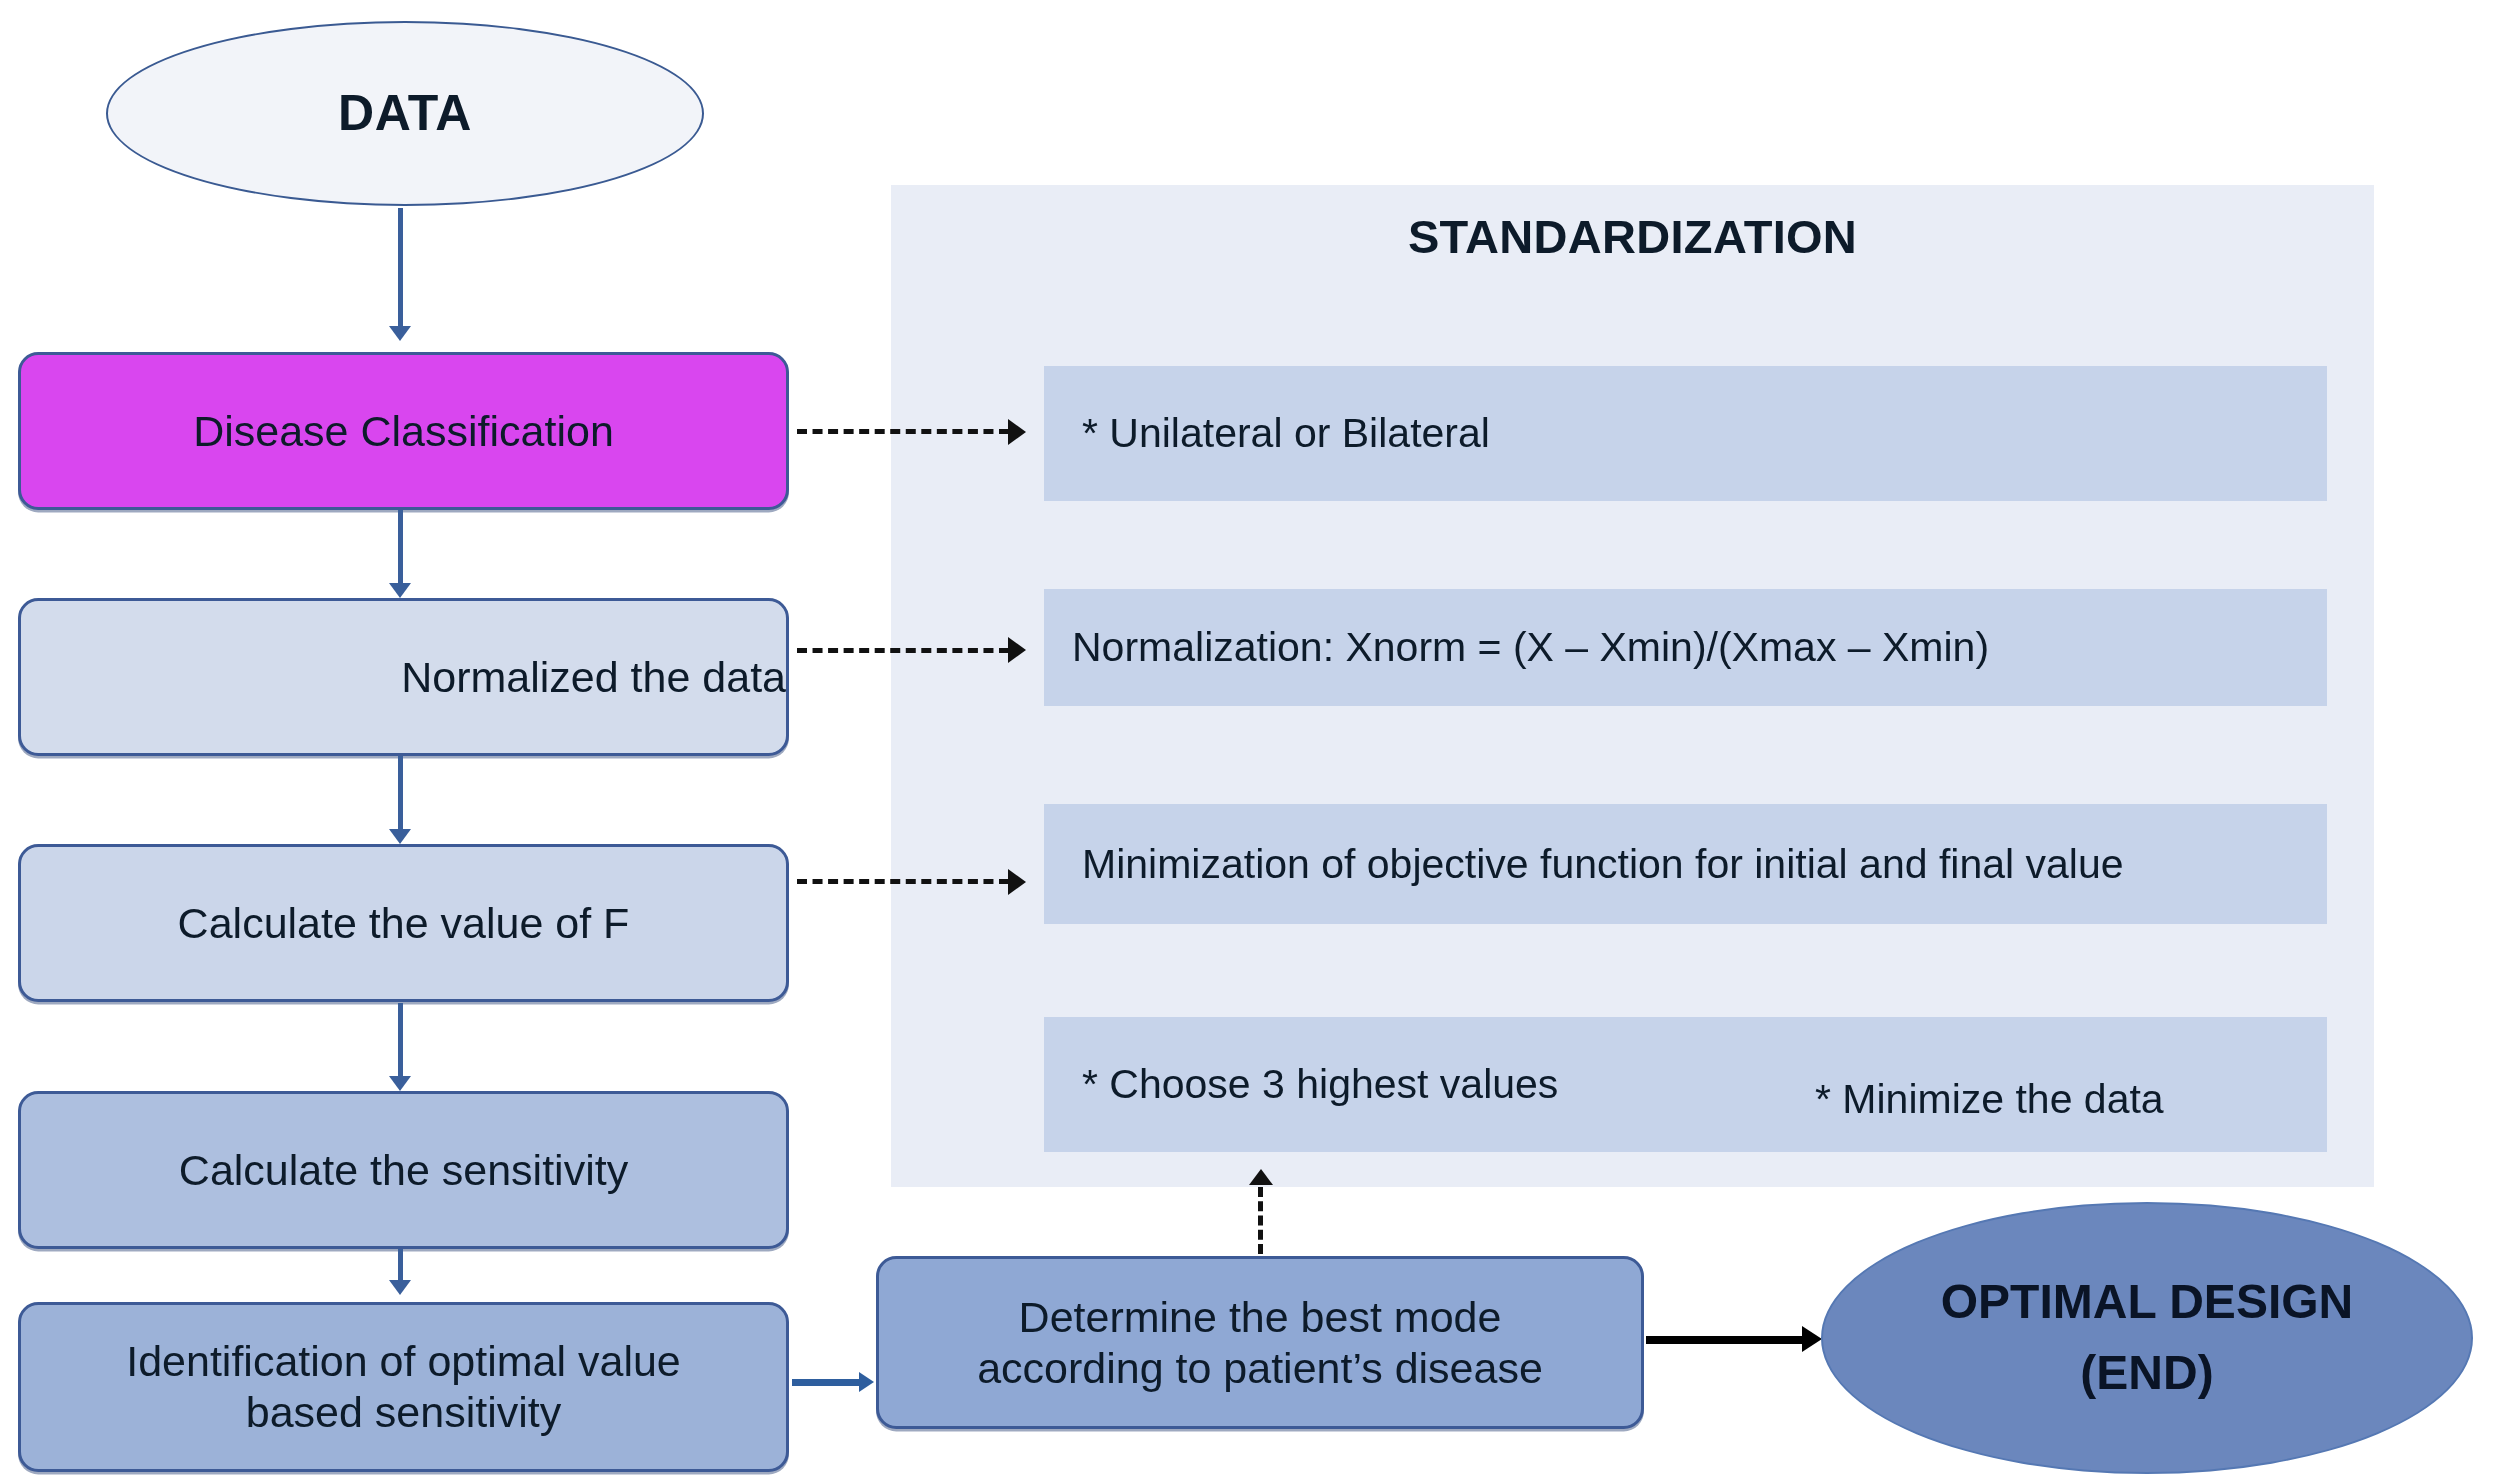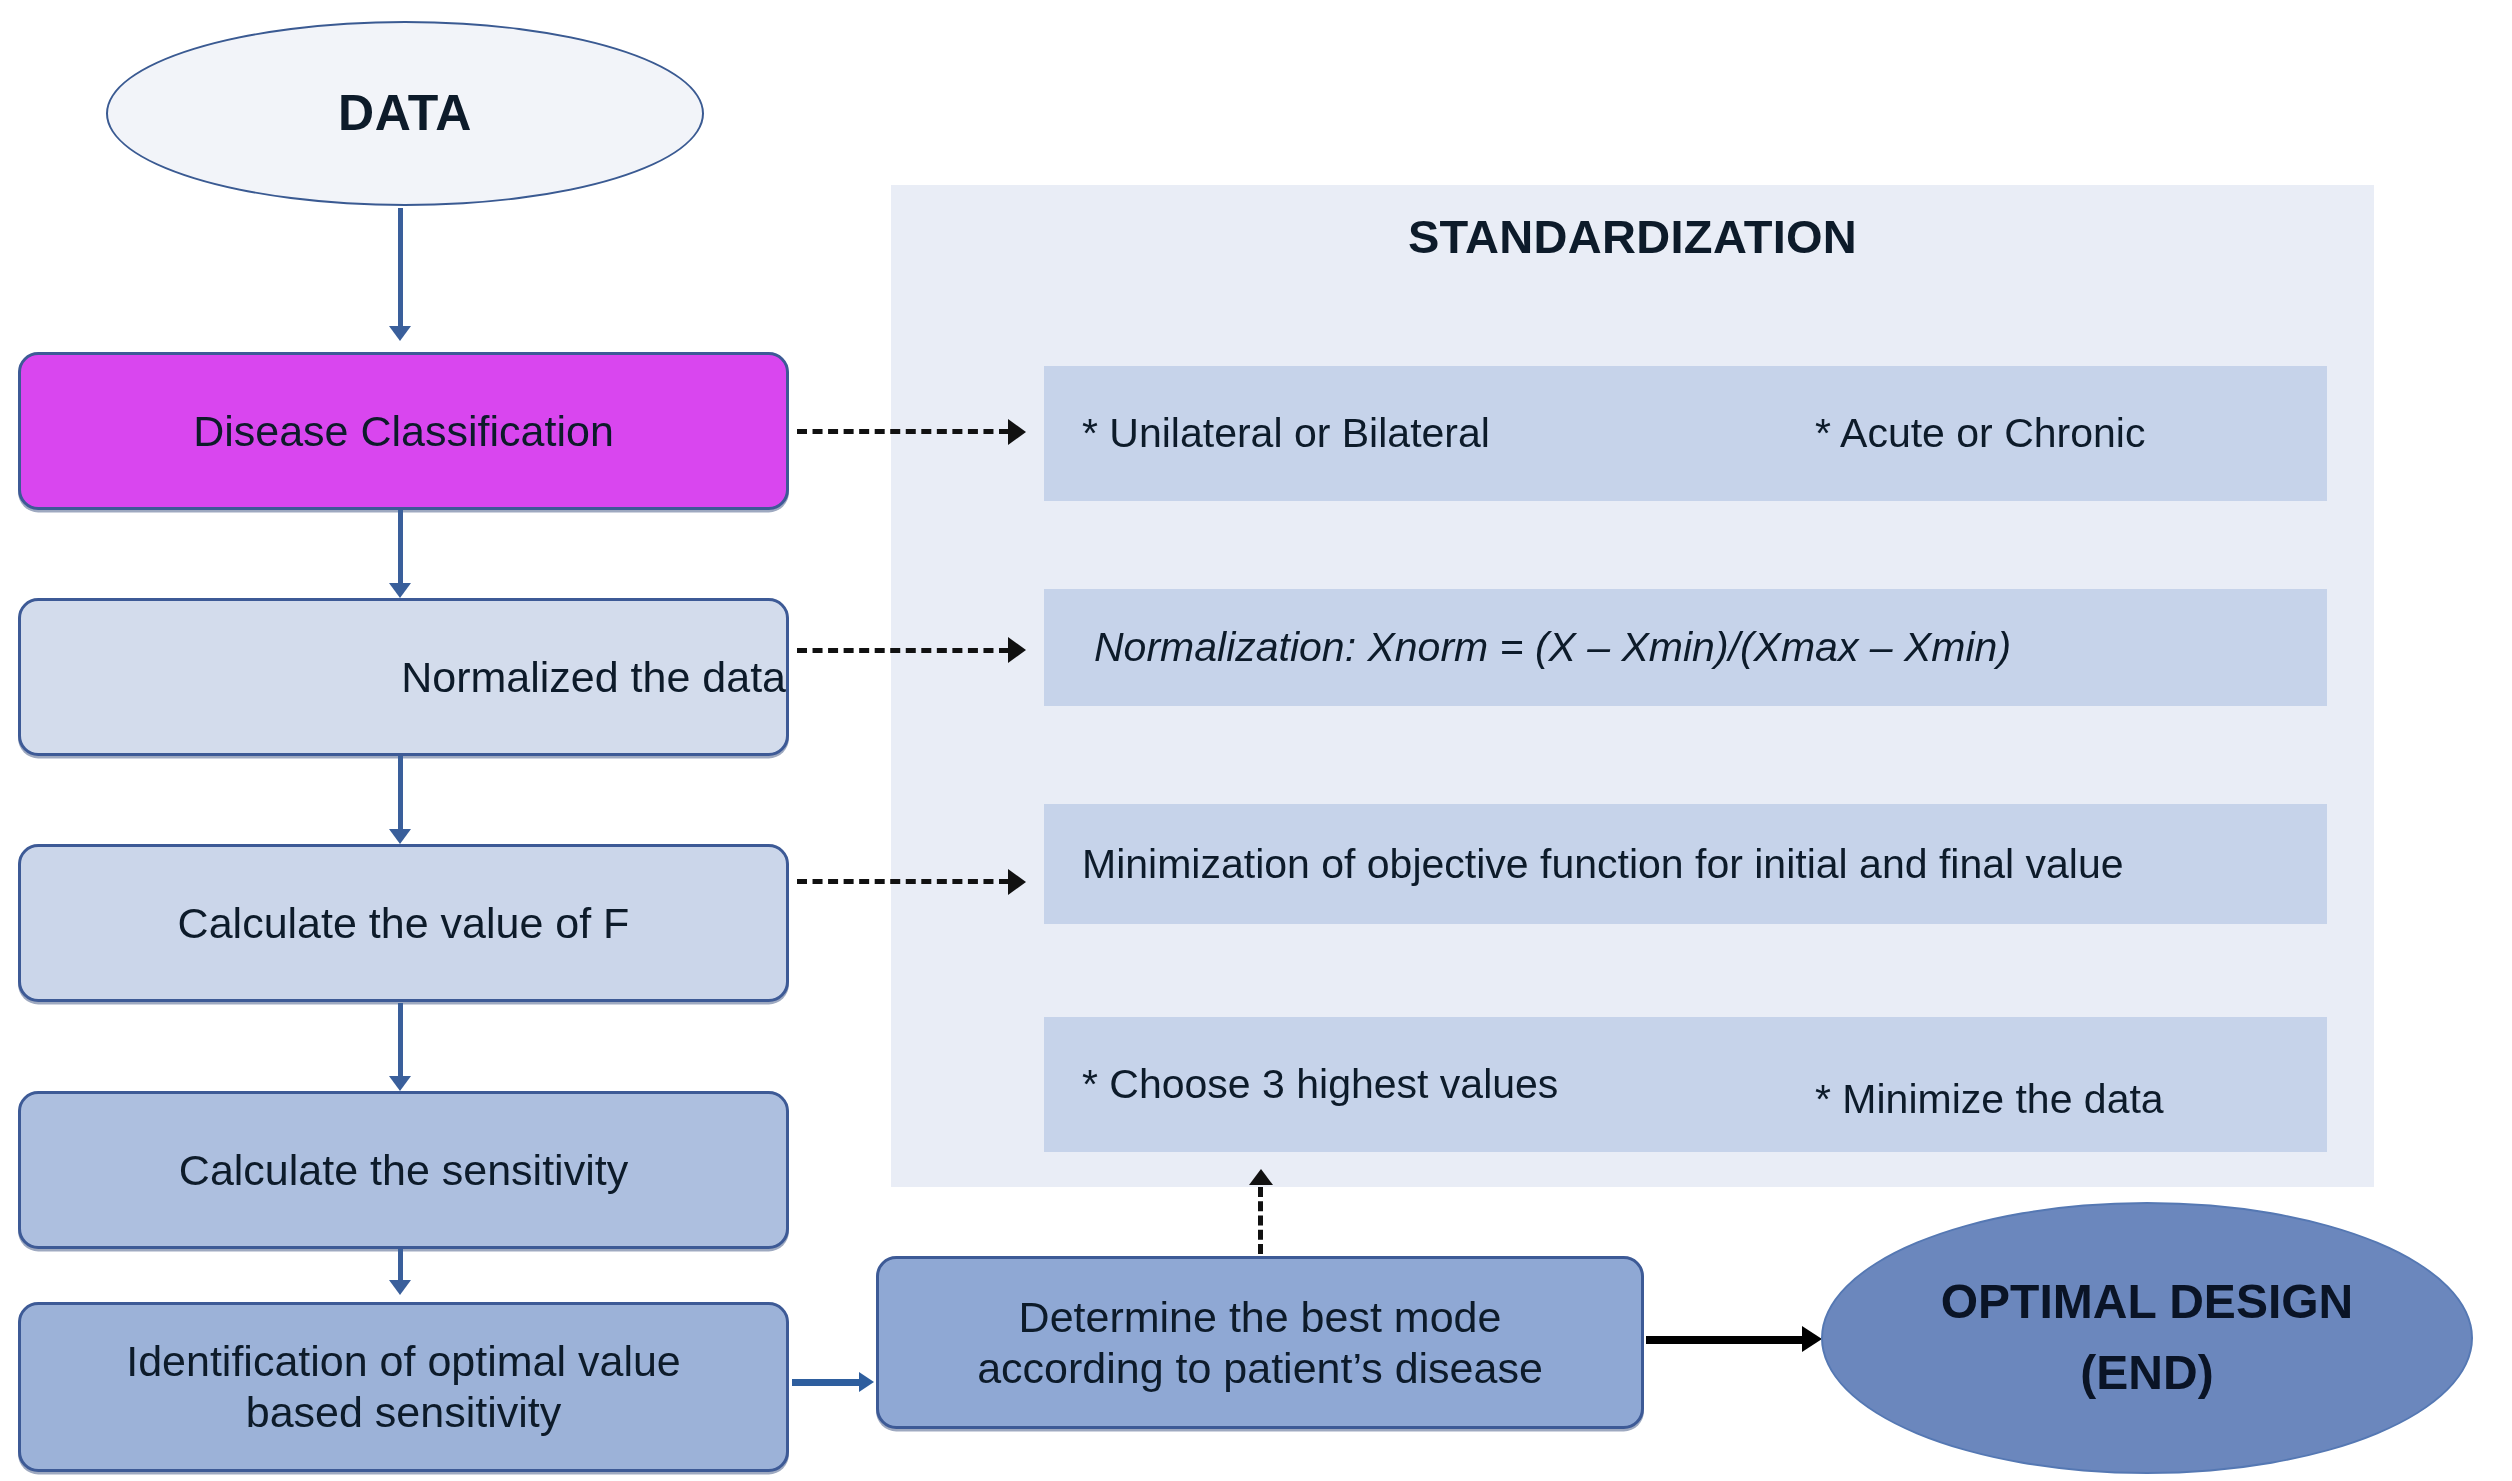--- a/index.html
+++ b/index.html
@@ -115,25 +115,24 @@
 <body>
 
 <div id="canvas">
 
   <div class="panel" style="left:891px;top:185px;width:1483px;height:1002px;"></div>
 
   <div class="panel-title" style="left:891px;top:209px;width:1483px;font-size:47px;">STANDARDIZATION</div>
 
   <div class="srow" style="left:1044px;top:366px;width:1283px;height:135px;font-size:41px;">
     <span class="col-a" style="left:38px;">* Unilateral  or Bilateral</span>
-    <span class="col-b" style="left:771px;">* Acute or Chronic</span>
   </div>
 
   <div class="srow" style="left:1044px;top:589px;width:1283px;height:117px;font-size:41px;">
-    <span class="col-a" style="left:50px;font-style:italic;">Normalization:  Xnorm = (X – Xmin)/(Xmax – Xmin)</span>
+    <span class="col-a" style="left:28px;">Normalization:  Xnorm = (X – Xmin)/(Xmax – Xmin)</span>
   </div>
 
   <div class="srow" style="left:1044px;top:804px;width:1283px;height:120px;font-size:41px;">
     <span class="col-a" style="left:38px;">Minimization of objective function for initial and final value</span>
   </div>
 
   <div class="srow" style="left:1044px;top:1017px;width:1283px;height:135px;font-size:41px;">
     <span class="col-a" style="left:38px;">* Choose 3 highest values</span>
     <span class="col-b" style="left:771px;margin-top:30px;">* Minimize the data</span>
   </div>

